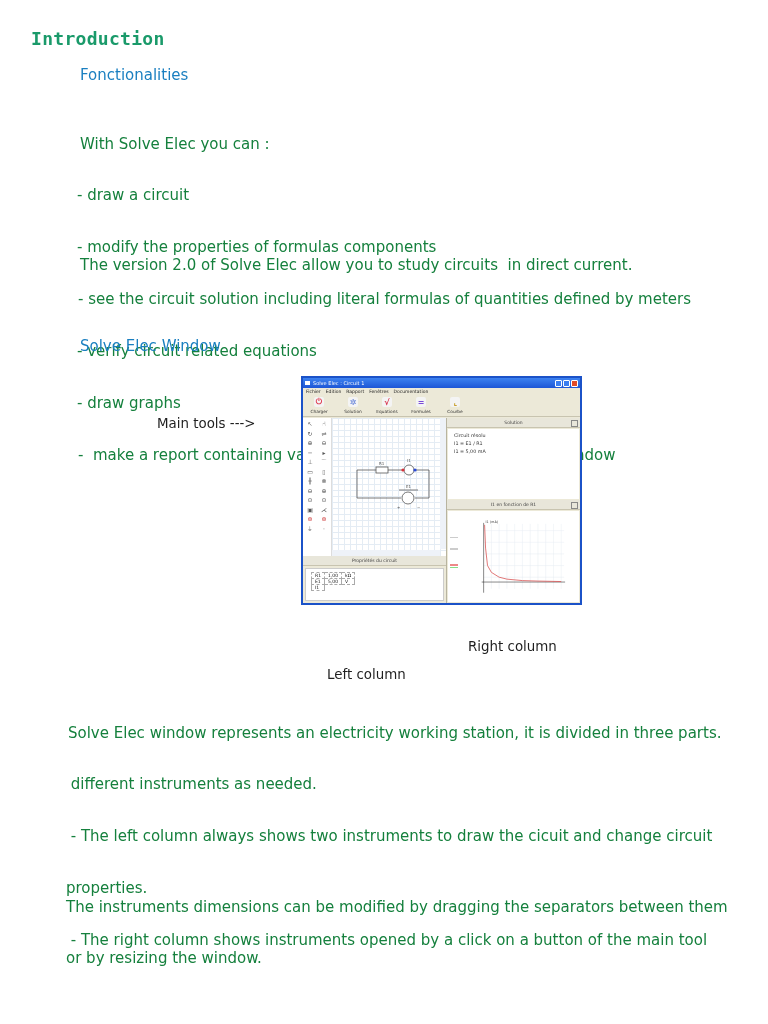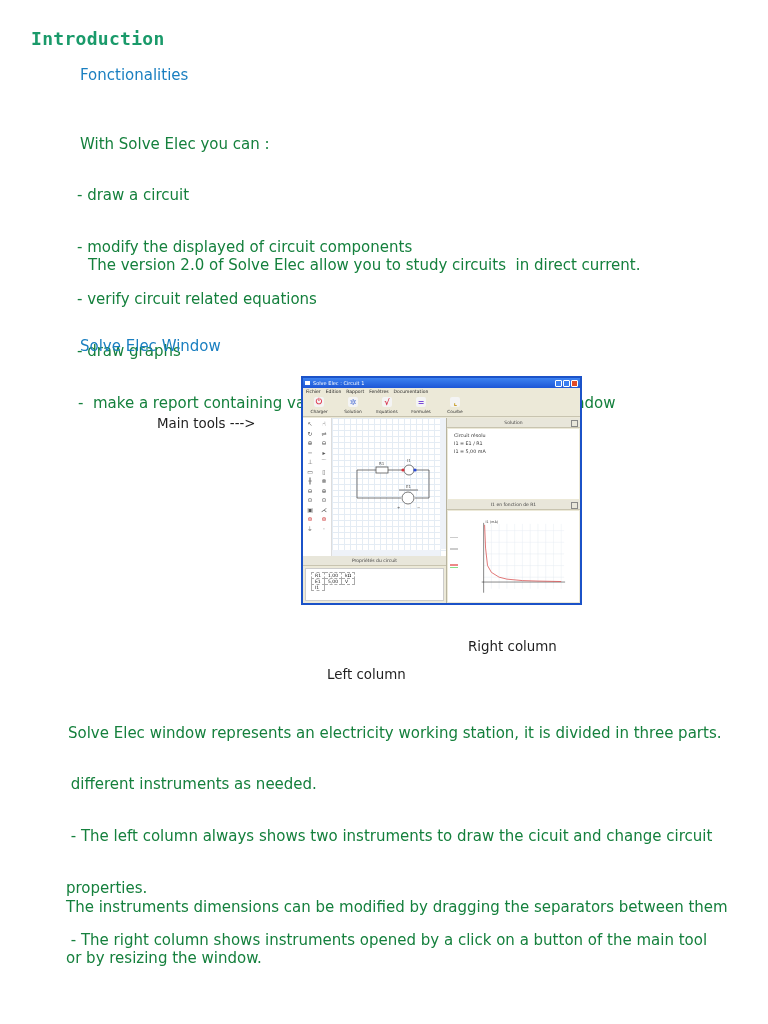--- a/index.html
+++ b/index.html
@@ -68,27 +68,28 @@
 </head>
 <body>
 
 <div class="h1">Introduction</div>
 
 <div class="h2" style="left:80px; top:66px;">Fonctionalities</div>
 
 <div class="para" style="left:80px; top:101px;">
   <span class="line">With Solve Elec you can :</span>
   <span class="line" style="margin-left:-3px">- draw a circuit</span>
-  <span class="line" style="margin-left:-3px">- modify the displayed of circuit components</span>
+  <span class="line" style="margin-left:-3px">- modify the properties of formulas components</span>
+  <span class="line" style="margin-left:-2px">- see the circuit solution including literal formulas of quantities defined by meters</span>
   <span class="line" style="margin-left:-3px">- verify circuit related equations</span>
   <span class="line" style="margin-left:-3px">- draw graphs</span>
   <span class="line" style="margin-left:-2px">-  make a report containing various elements displayed in main window</span>
 </div>
 
-<div class="para" style="left:88px; top:257px;">The version 2.0 of Solve Elec allow you to study circuits  in direct current.</div>
+<div class="para" style="left:80px; top:257px;">The version 2.0 of Solve Elec allow you to study circuits  in direct current.</div>
 
 <div class="h2" style="left:80px; top:337px;">Solve Elec Window</div>
 
 <div class="caption" style="left:157px; top:396px;">Main tools ---&gt;</div>
 
 <div class="appwin">
   <div class="titlebar">
     <span style="width:5px;height:4px;background:#fff;display:inline-block"></span>
     <span class="ttl">Solve Elec : Circuit 1</span>
     <span class="wbtn"></span>

